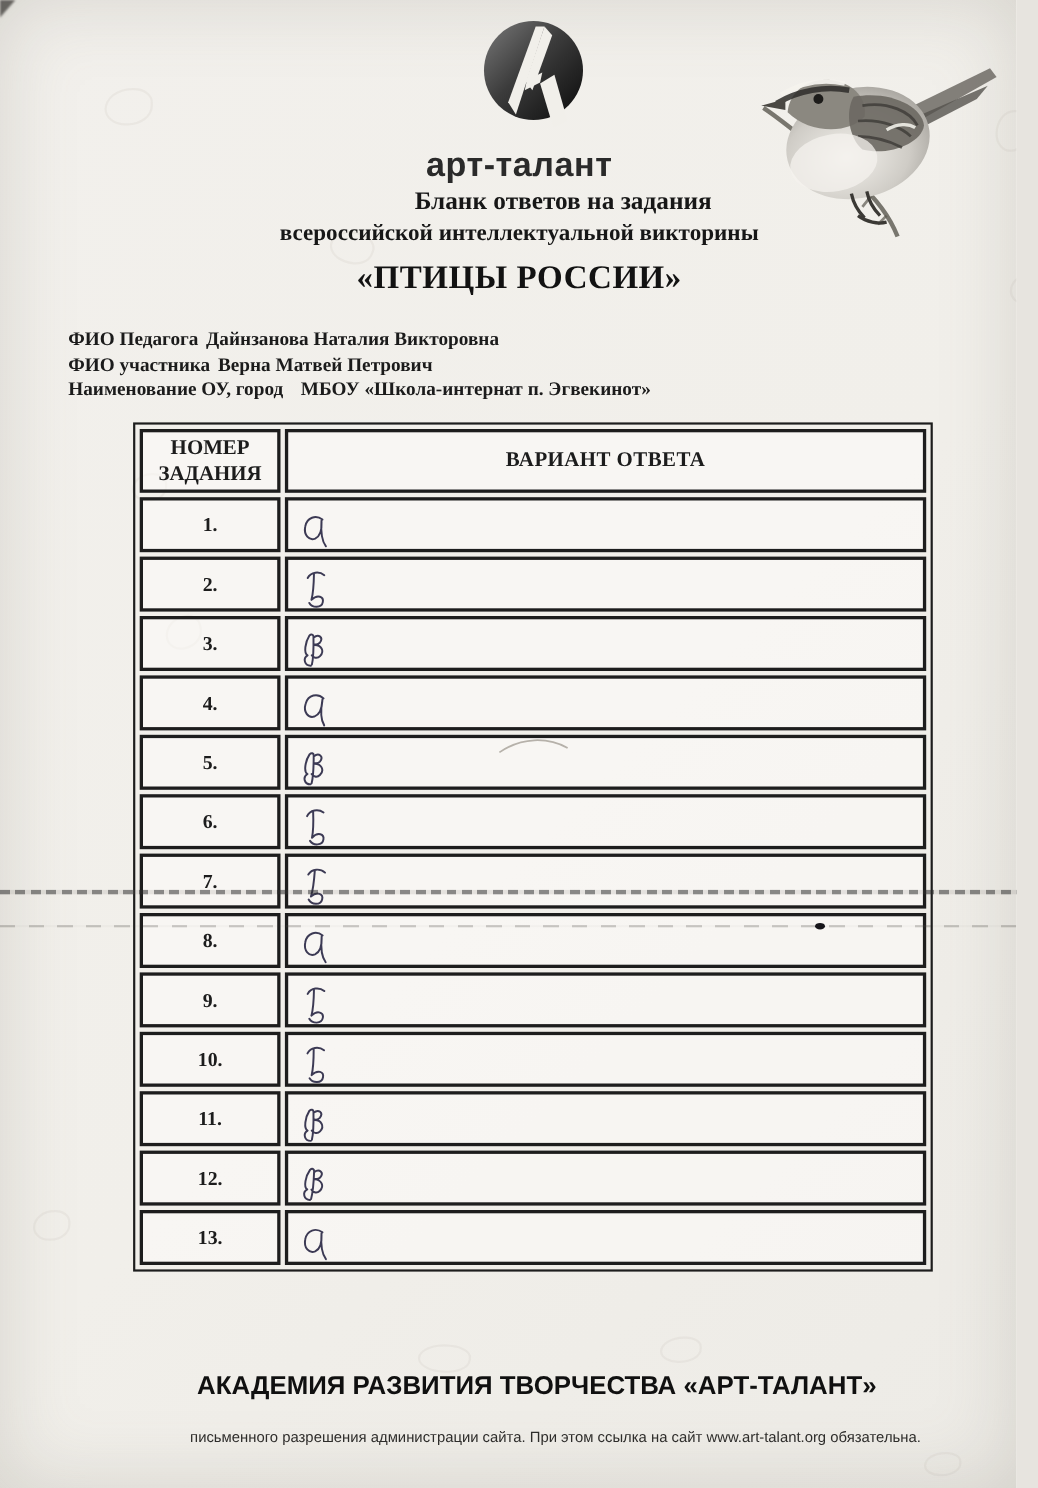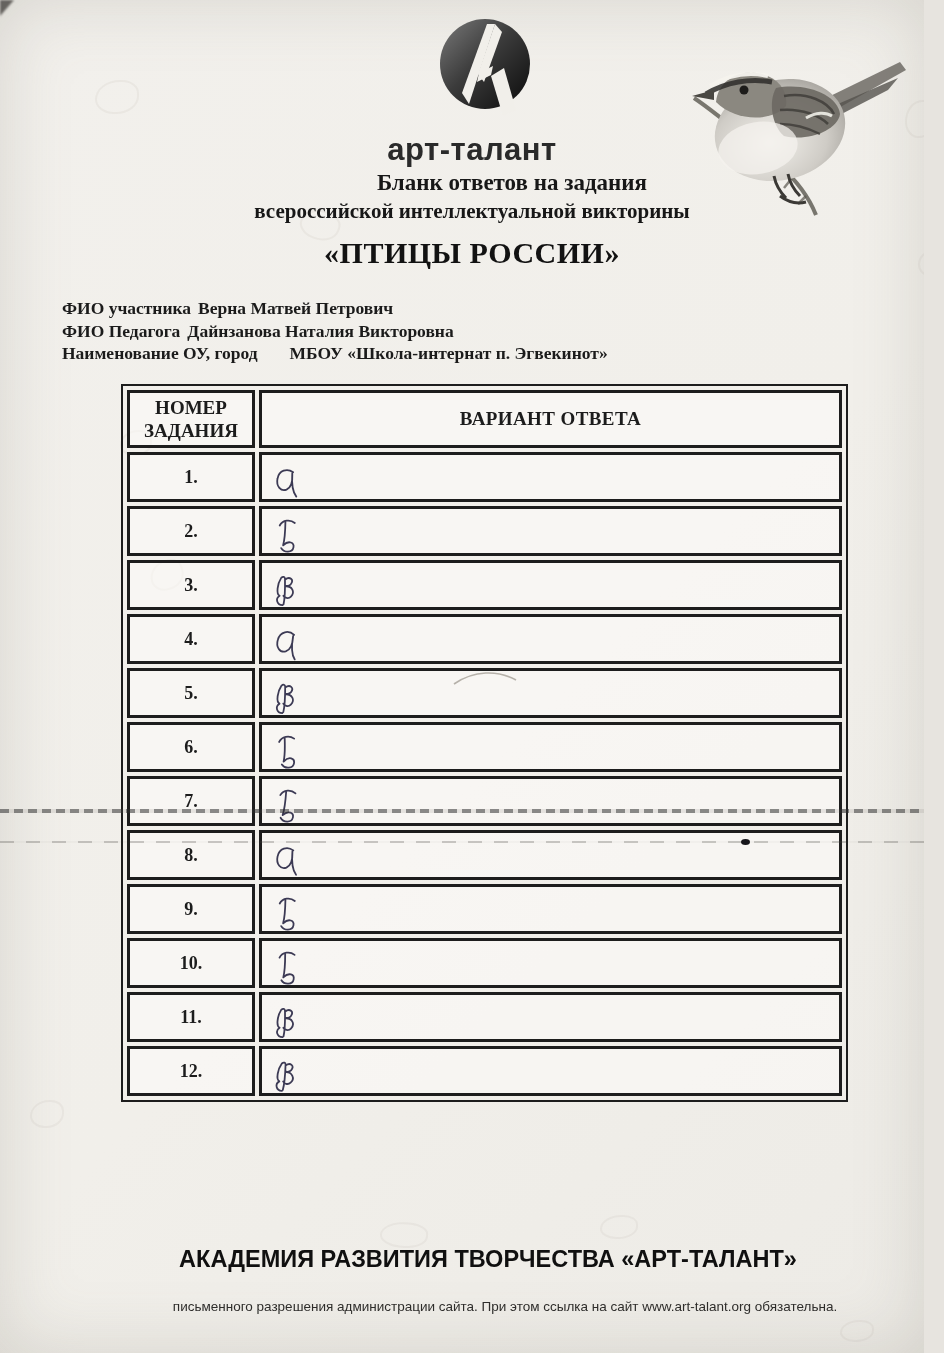--- a/index.html
+++ b/index.html
@@ -41,21 +41,21 @@
     font-size:21px;font-weight:bold;color:#171717;}
   .quiz-title{position:absolute;left:0;top:224px;width:944px;text-align:center;
     font-size:30px;font-weight:bold;letter-spacing:.5px;color:#121212;margin-top:12px;}
   .bird{position:absolute;left:688px;top:30px;}
 
   
   .participant{position:absolute;left:62px;top:297px;font-size:17.5px;font-weight:bold;
     color:#1b1b1b;line-height:22.5px;}
   .participant .line{white-space:nowrap;}
   .participant .value{margin-left:7px;}
-  .participant .line.gap-lg .value{margin-left:32px;}
+  .participant .line.gap-lg .value{margin-left:16px;}
 
   
   table.answers{
     position:absolute;left:121px;top:384px;width:727px;
     border-collapse:separate;border-spacing:4px;
     border:2px solid #1d1d1d;background:transparent;
   }
   table.answers th, table.answers td{
     border:3px solid #1d1d1d;background:rgba(253,252,250,.55);
     padding:0;vertical-align:middle;
@@ -144,24 +144,24 @@
     <path d="M92 166 C100 172 110 174 118 172" stroke="#3b3935" stroke-width="3" fill="none"></path>
   </svg>
 
   <div class="brand">арт-талант</div>
   <div class="title-line1">Бланк ответов на задания</div>
   <div class="title-line2">всероссийской интеллектуальной викторины</div>
   <div class="quiz-title">«ПТИЦЫ РОССИИ»</div>
 
   <div class="participant">
     <div class="line">
-      <span>ФИО участника</span><span class="value">Верна Матвей Петрович</span>
+      <span>ФИО Педагога</span><span class="value">Дайнзанова Наталия Викторовна</span>
     </div>
     <div class="line">
-      <span>ФИО Педагога</span><span class="value">Дайнзанова Наталия Викторовна</span>
+      <span>ФИО участника</span><span class="value">Верна Матвей Петрович</span>
     </div>
     <div class="line gap-lg">
       <span>Наименование ОУ, город</span><span class="value">МБОУ «Школа-интернат п. Эгвекинот»</span>
     </div>
   </div>
 
   <table class="answers">
     <thead>
       <tr>
         <th class="col-num">НОМЕР ЗАДАНИЯ</th>
@@ -270,20 +270,28 @@
 
     <tr>
       <td class="cell-num">12.</td>
       <td class="cell-ans">
             <svg width="32" height="42" viewBox="0 0 34 44" class="answer-letter" style="transform: rotate(2deg);">
               <path d="M11 38 C5 38 3 31 8 28 C4 26 6 15 10 9 M10 9 C12 7 14 8 14 10 C14 19 14 29 12 37 M14 11 C19 7 24 11 20 16 C18 18 15 18 14 17 M15 18 C21 18 25 24 20 29 C17 32 13 30 12 28"></path>
             </svg>
           </td>
     </tr>
 
+    <tr>
+      <td class="cell-num">13.</td>
+      <td class="cell-ans">
+            <svg width="32" height="42" viewBox="0 0 34 44" class="answer-letter" style="transform: rotate(-3deg);">
+              <path d="M23 12 C17 7 8 9 6 18 C4 26 9 32 15 30 C20 28 22 21 22 14 M22 13 C21 21 20 31 25 38"></path>
+            </svg>
+          </td>
+    </tr>
 
   </tbody>
   </table>
 
   <div class="crease-strong"></div>
   <div class="crease-faint"></div>
   <div class="ink-dot"></div>
   <svg class="pencil-arc" width="70" height="20" viewBox="0 0 70 20">
     <path d="M4 16 C24 2 48 2 66 12" fill="none" stroke="#9a948a" stroke-width="1.6" opacity="0.7"></path>
   </svg>

